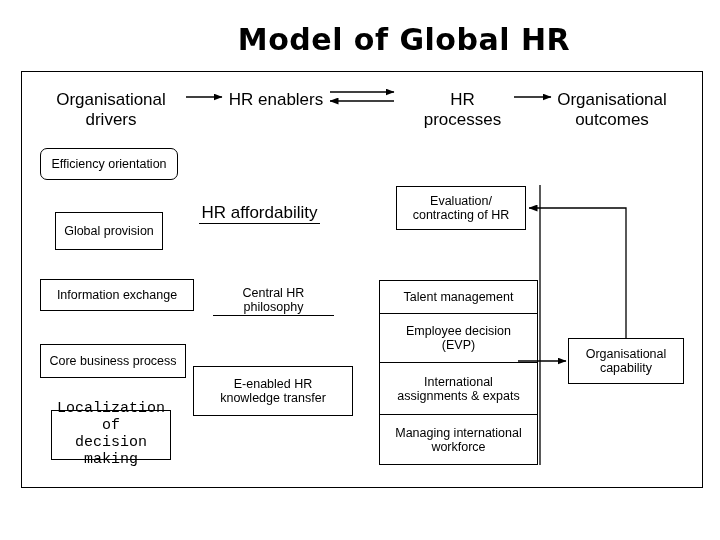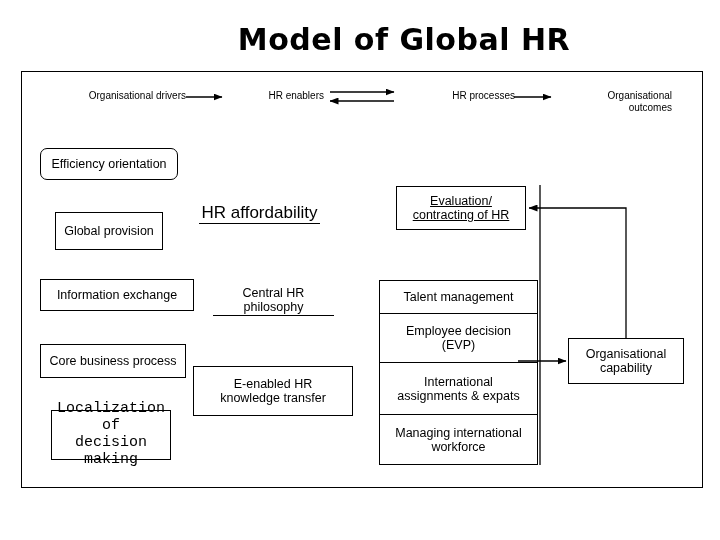--- a/index.html
+++ b/index.html
@@ -72,22 +72,22 @@
   .underlined {
     border-bottom: 1.6px solid #000000;
     background: transparent;
     align-items: flex-end;
     padding-bottom: 1px;
   }
 
   
   .hdr {
     position: absolute;
-    text-align: right;
-    font-size: 10px;
+    text-align: center;
+    font-size: 17px;
     line-height: 1.18;
     color: #000000;
     white-space: pre-line;
   }
 
   
   #wires {
     position: absolute;
     left: 0; top: 0;
     width: 720px; height: 540px;
@@ -124,21 +124,21 @@
 decision making</div>
 
   <div class="node underlined" style="left:199px; top:196px; width:121px; height:28px; font-size:17px;">HR affordability</div>
 
   <div class="node underlined" style="left:213px; top:272px; width:121px; height:44px; font-size:12.5px; white-space:pre-line;">Central HR
 philosophy</div>
 
   <div class="node boxed" style="left:193px; top:366px; width:160px; height:50px; font-size:12.5px; white-space:pre-line;">E-enabled HR
 knowledge transfer</div>
 
-  <div class="node boxed" style="left:396px; top:186px; width:130px; height:44px; font-size:12.5px; white-space:pre-line;text-decoration:underline;">Evaluation/
+  <div class="node boxed" style="left:396px; top:186px; width:130px; height:44px; font-size:12.5px; white-space:pre-line;">Evaluation/
 contracting of HR</div>
 
   <div style="position:absolute; left:379px; top:280px; width:159px; height:185px; border:1.3px solid #000; box-sizing:border-box; background:#fff;">
     <div class="node" style="left:0; top:0; width:157px; height:33px; font-size:12.5px; border-bottom:1.3px solid #000;">Talent management</div>
     <div class="node" style="left:0; top:33px; width:157px; height:49px; font-size:12.5px; white-space:pre-line; border-bottom:1.3px solid #000;">Employee decision
 (EVP)</div>
     <div class="node" style="left:0; top:82px; width:157px; height:52px; font-size:12.5px; white-space:pre-line; border-bottom:1.3px solid #000;">International
 assignments &amp; expats</div>
     <div class="node" style="left:0; top:134px; width:157px; height:49px; font-size:12.5px; white-space:pre-line;">Managing international
 workforce</div>

